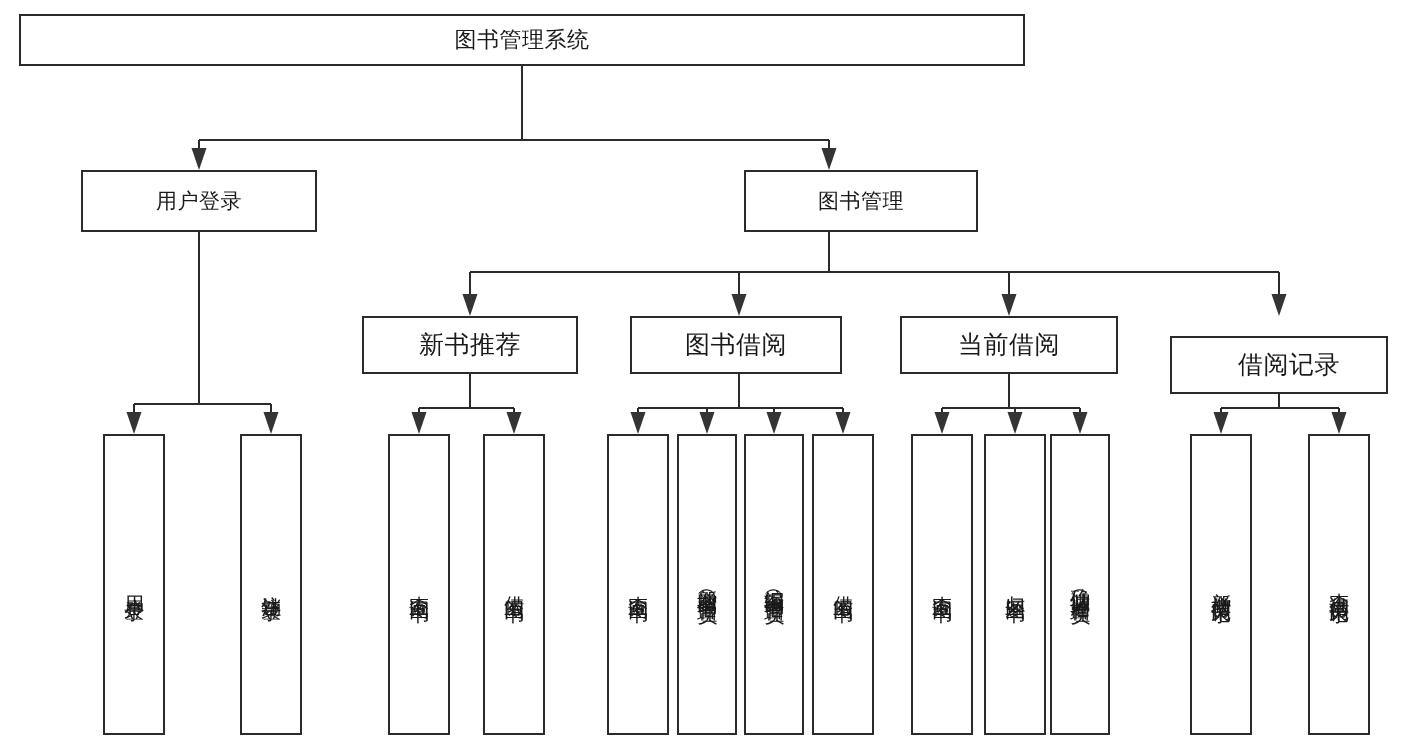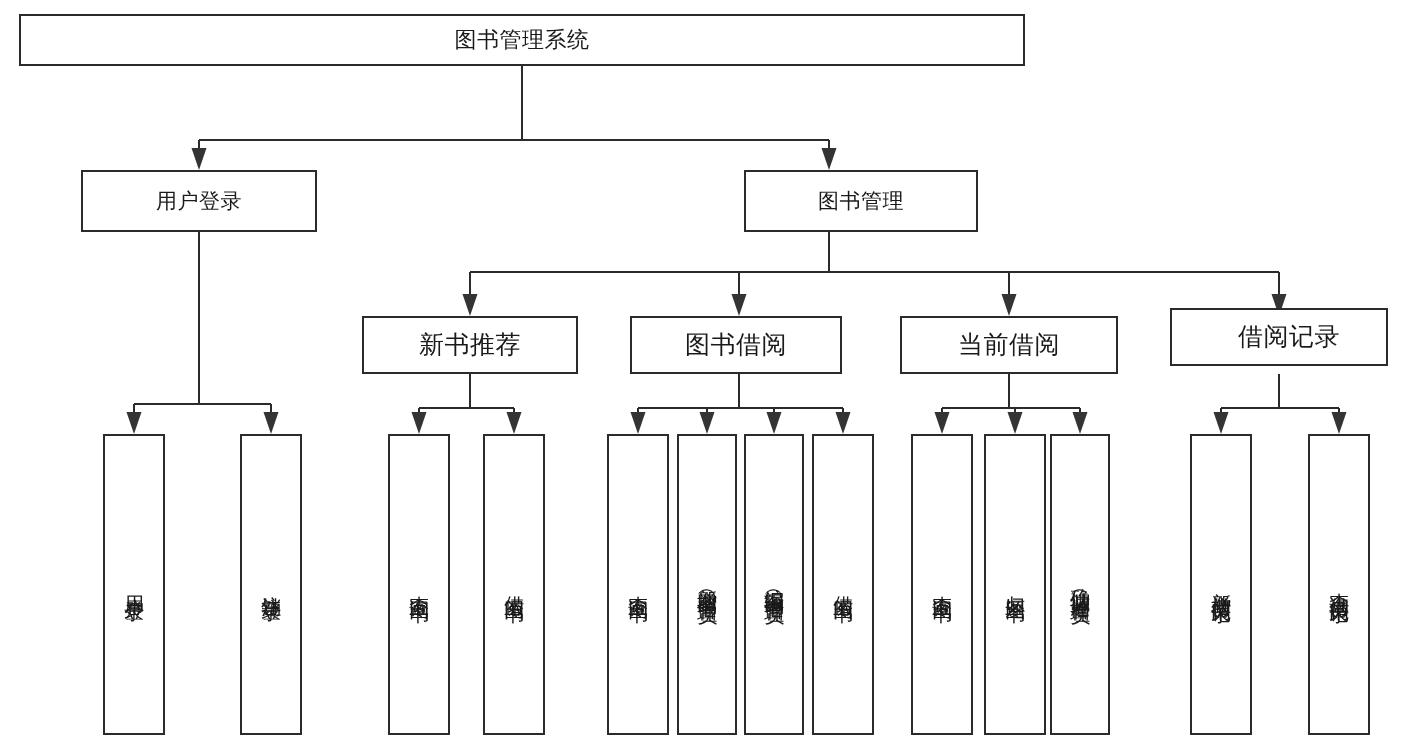--- a/index.html
+++ b/index.html
@@ -139,21 +139,21 @@
 
   <div class="node-box level3" style="left: 362px; top: 316px; width: 216px; height: 58px;">
     <span class="node-label">新书推荐</span>
   </div>
   <div class="node-box level3" style="left: 630px; top: 316px; width: 212px; height: 58px;">
     <span class="node-label">图书借阅</span>
   </div>
   <div class="node-box level3" style="left: 900px; top: 316px; width: 218px; height: 58px;">
     <span class="node-label">当前借阅</span>
   </div>
-  <div class="node-box level3" style="left: 1170px; top: 308px; width: 218px; height: 58px; padding-left: 20px;">
+  <div class="node-box level3" style="left: 1170px; top: 336px; width: 218px; height: 58px; padding-left: 20px;">
     <span class="node-label">借阅记录</span>
   </div>
 
   <div class="node-box vertical" style="left: 103px; top: 434px; width: 62px; height: 301px;">
     <span class="node-label">用户登录</span>
   </div>
   <div class="node-box vertical" style="left: 240px; top: 434px; width: 62px; height: 301px;">
     <span class="node-label">注销登录</span>
   </div>
   <div class="node-box vertical" style="left: 388px; top: 434px; width: 62px; height: 301px;">

